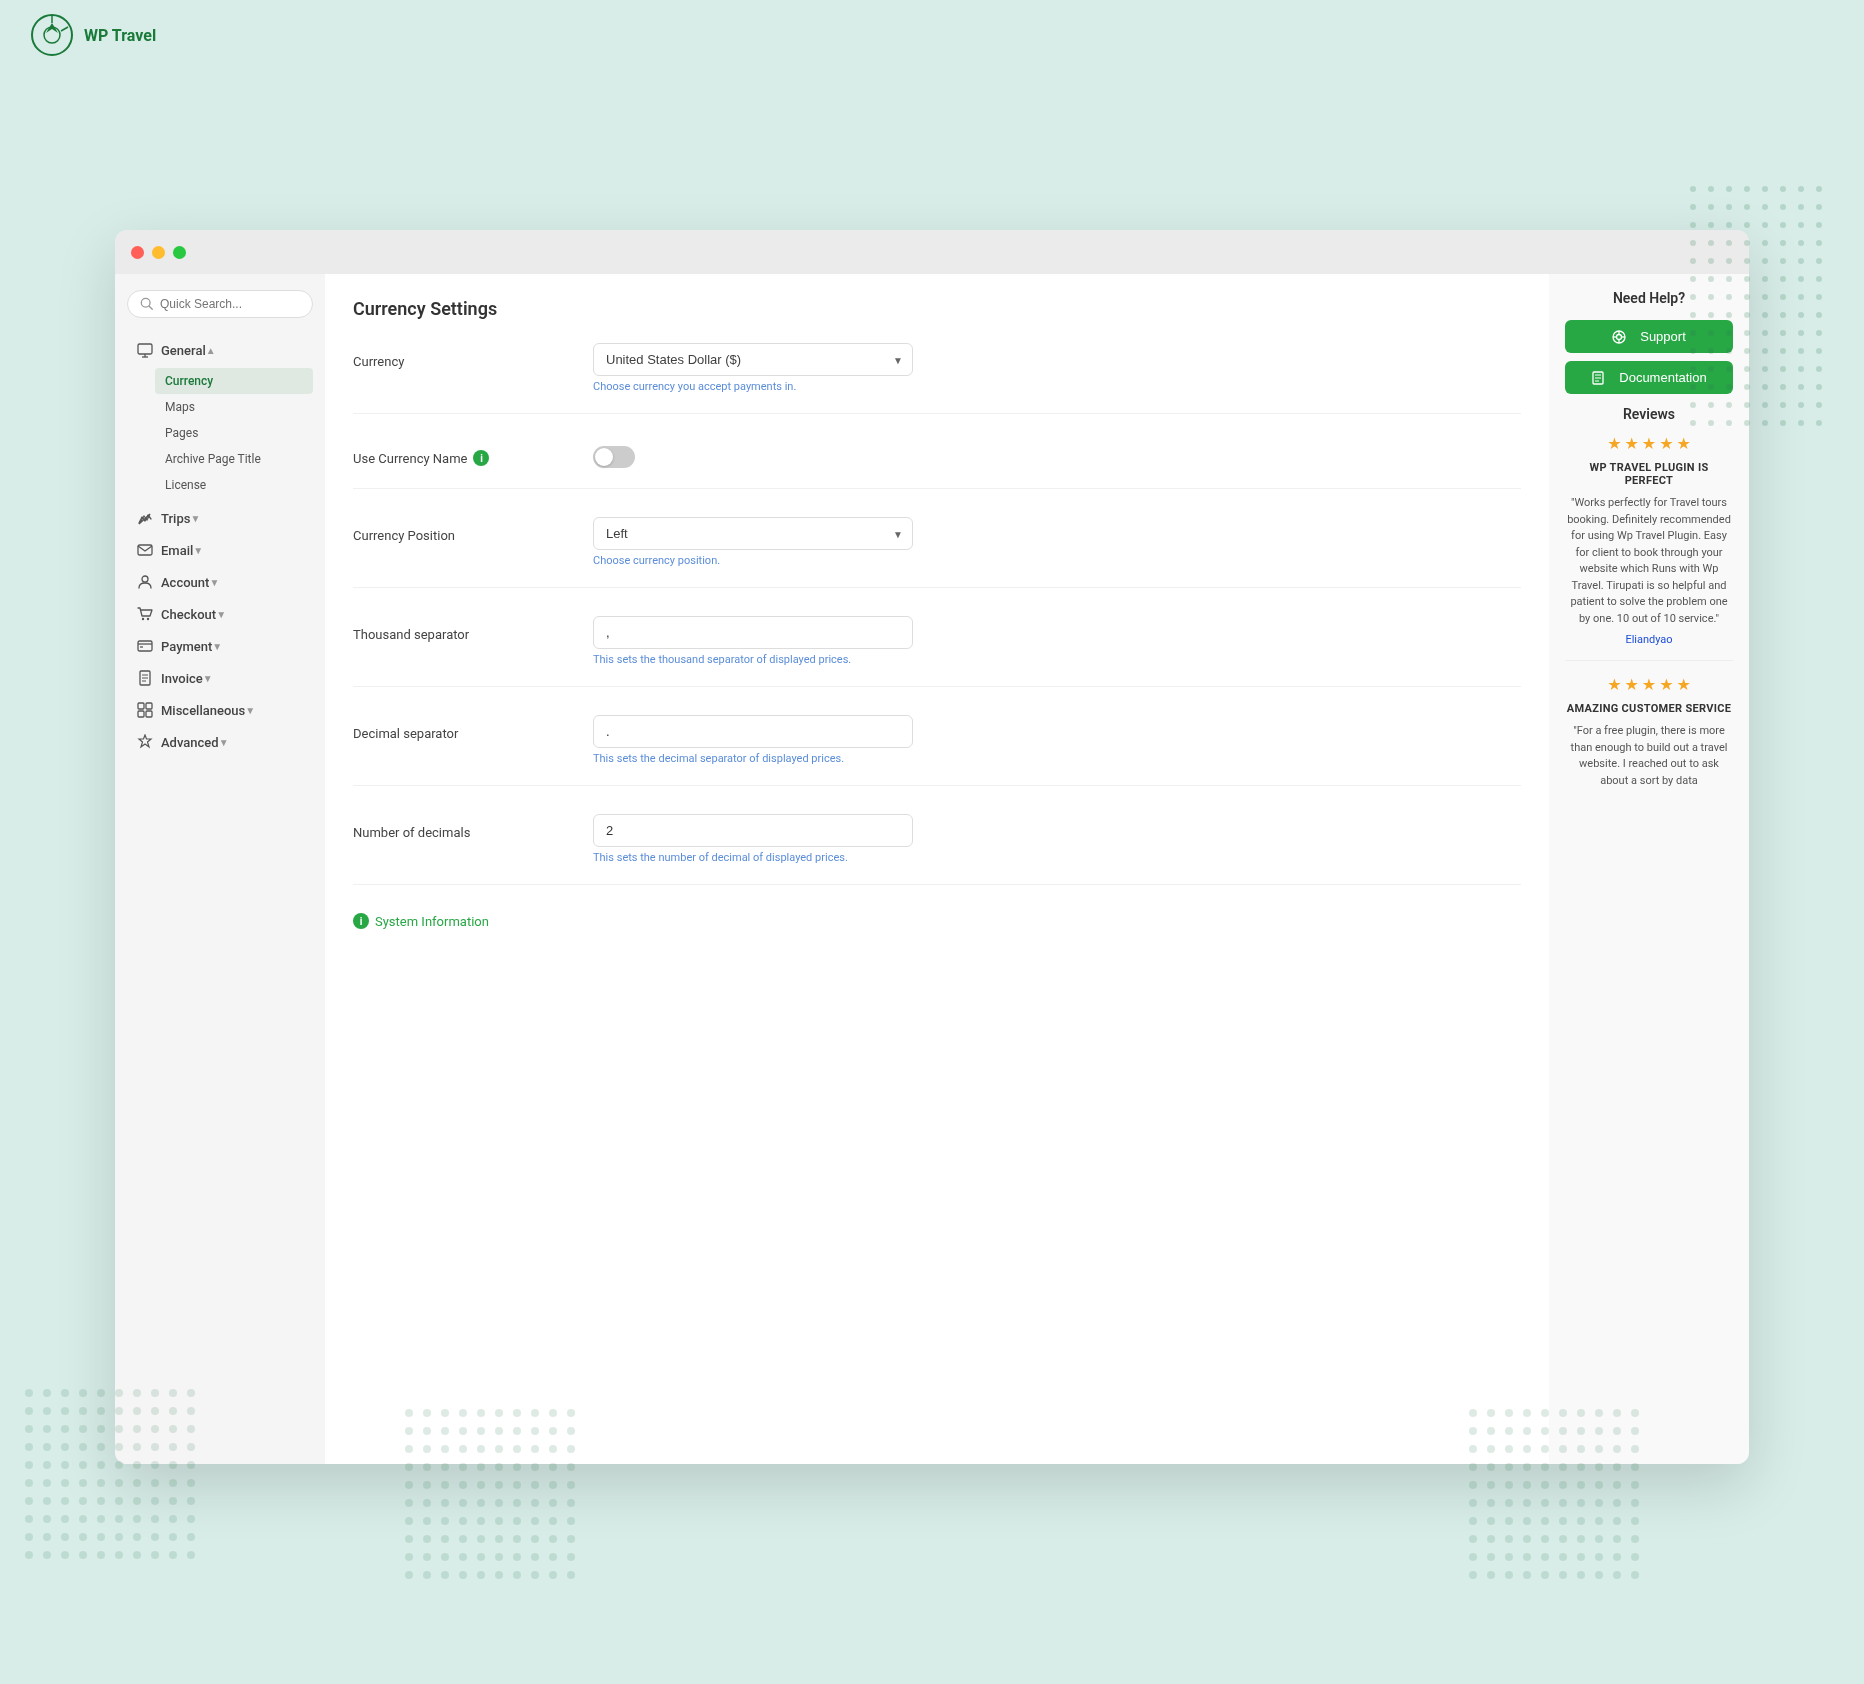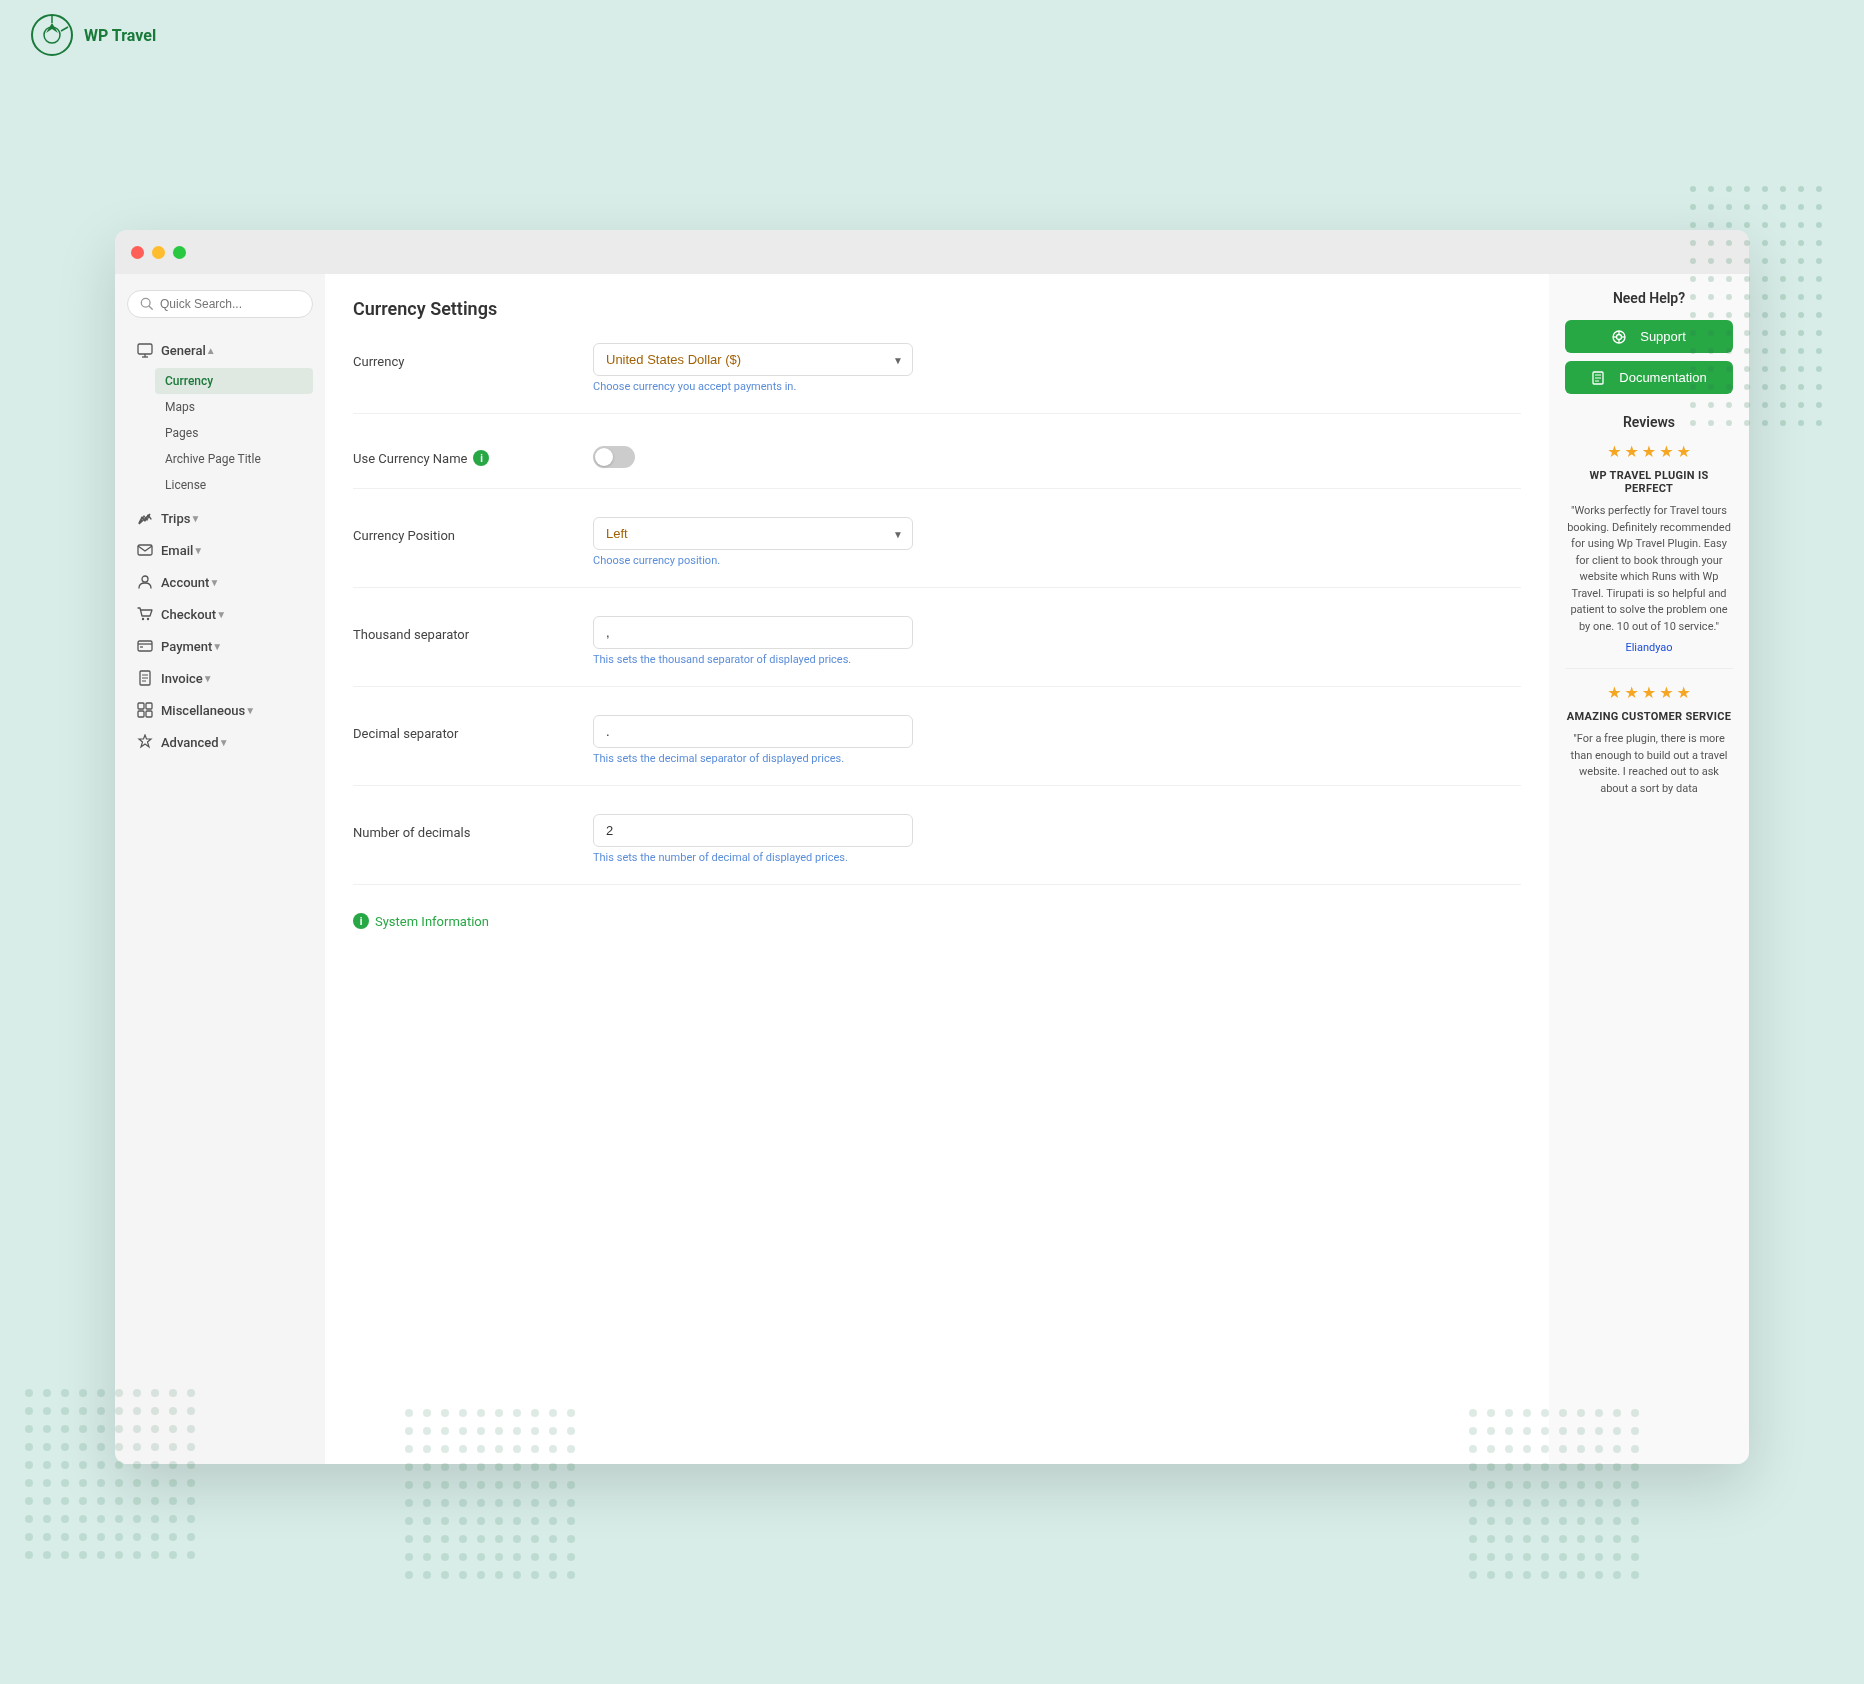--- a/index.html
+++ b/index.html
@@ -219,21 +219,21 @@
       width: 100%;
       max-width: 320px;
     }
     .select-field {
       width: 100%;
       padding: 8px 32px 8px 12px;
       border: 1px solid #ddd;
       border-radius: 6px;
       background: white;
       font-size: 13px;
-      color: #a16207;
+      color: #404040;
       appearance: none;
       cursor: pointer;
       outline: none;
     }
     .select-arrow {
       position: absolute;
       right: 10px;
       top: 50%;
       transform: translateY(-50%);
       font-size: 10px;
@@ -354,21 +354,21 @@
       font-size: 13px;
       font-weight: 500;
       cursor: pointer;
       margin-bottom: 8px;
       color: white;
       background: #28a745;
     }
 
     
     .reviews-section {
-      margin-top: 20px;
+      margin-top: 12px;
     }
     .reviews-title {
       font-size: 14px;
       font-weight: 600;
       color: #333;
       text-align: center;
       margin-bottom: 12px;
     }
     .stars {
       display: flex;

